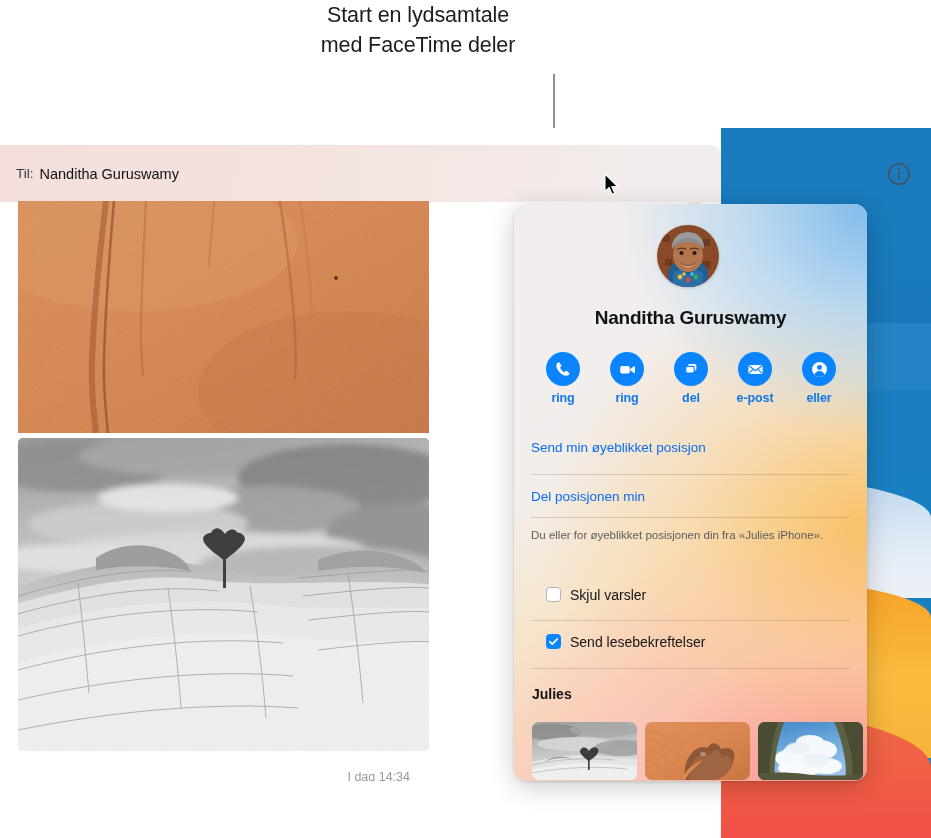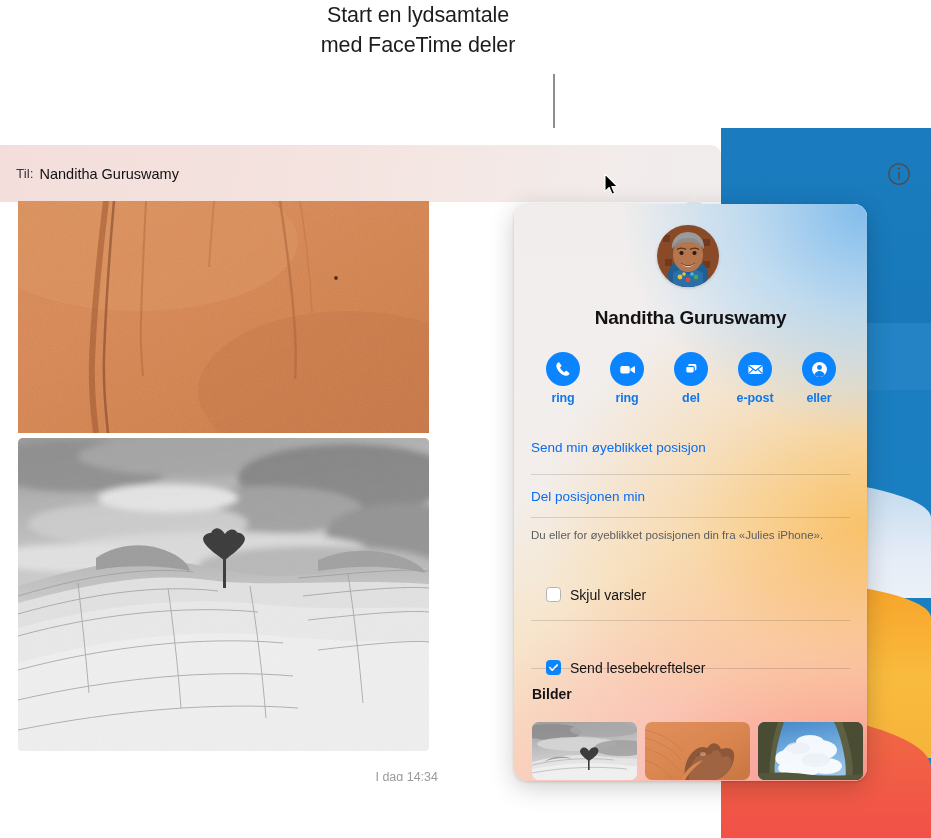--- a/index.html
+++ b/index.html
@@ -140,21 +140,20 @@
     background: #b9b9b9;
   }
 
   .timestamp {
     position: absolute;
     left: 0; top: 770px;
     width: 410px;
     text-align: right;
     font-size: 12.5px;
     color: #9a9a9e;
-    padding-left: 28px;
   }
   .bubble {
     position: absolute;
     left: 22px; top: 796px;
     background: #e6e6e7;
     border-radius: 15px;
     padding: 7px 15px 8px 15px;
     font-size: 14.5px;
     color: #161618;
     line-height: 18px;
@@ -590,31 +589,31 @@
       <div class="hr" style="top:313px"></div>
 
       <div class="note">Du eller for øyeblikket posisjonen din fra «Julies iPhone».</div>
 
       <div class="check-row" style="top:383px">
         <span class="checkbox"></span>
         <span class="check-label">Skjul varsler</span>
       </div>
       <div class="hr" style="top:416px"></div>
 
-      <div class="check-row" style="top:456px">
+      <div class="check-row" style="top:430px">
         <span class="checkbox checked">
           <svg width="11" height="11" viewBox="0 0 12 12">
             <path d="M2,6.2 L4.6,8.8 L10,3.3" stroke="#ffffff" stroke-width="1.9" fill="none" stroke-linecap="round" stroke-linejoin="round"></path>
           </svg>
         </span>
         <span class="check-label">Send lesebekreftelser</span>
       </div>
       <div class="hr" style="top:464px"></div>
 
-      <div class="bilder-title">Bilder</div>
+      <div class="bilder-title">Julies</div>
 
       <div class="thumbs">
 
         <div class="thumb">
           <svg width="105" height="58" viewBox="0 0 105 58" preserveAspectRatio="none">
             <defs>
               <linearGradient id="tsky" x1="0" y1="0" x2="0.2" y2="1">
                 <stop offset="0%" stop-color="#9d9d9d"></stop>
                   <stop offset="100%" stop-color="#e5e5e5"></stop>
               </linearGradient>

